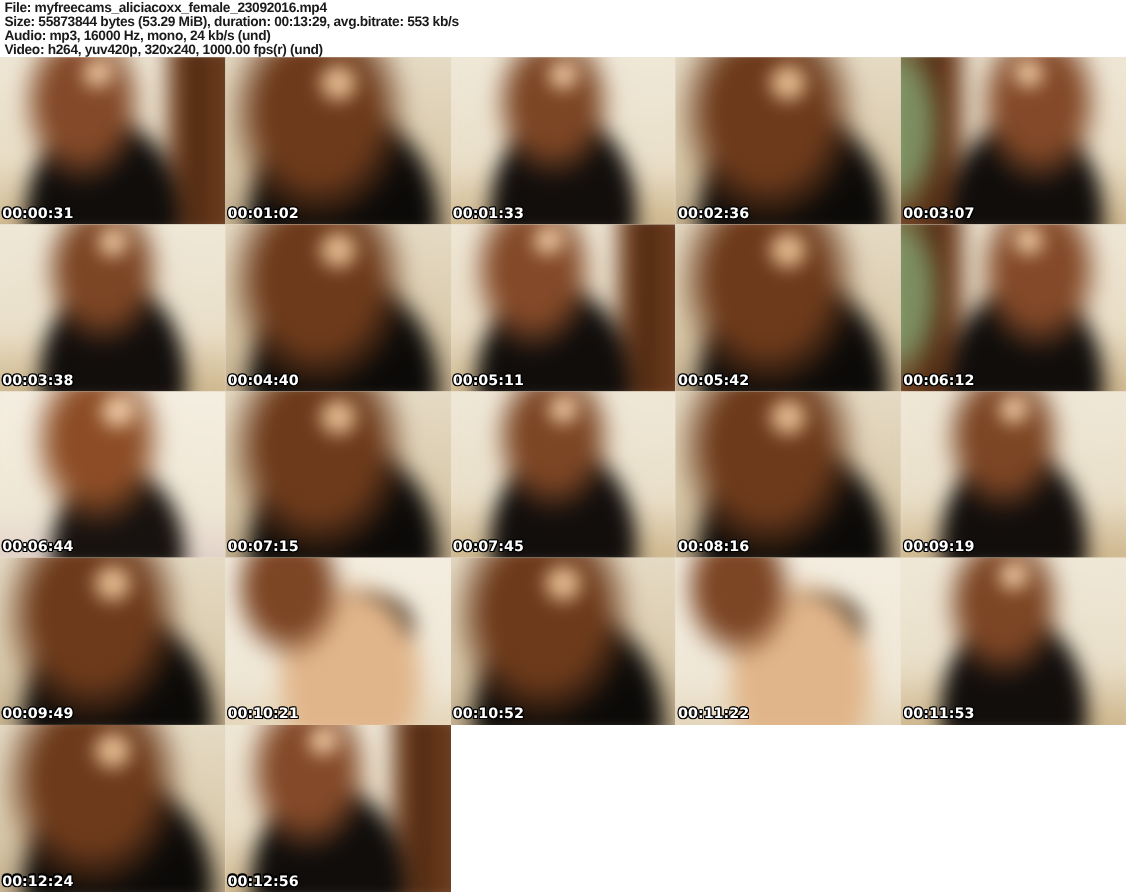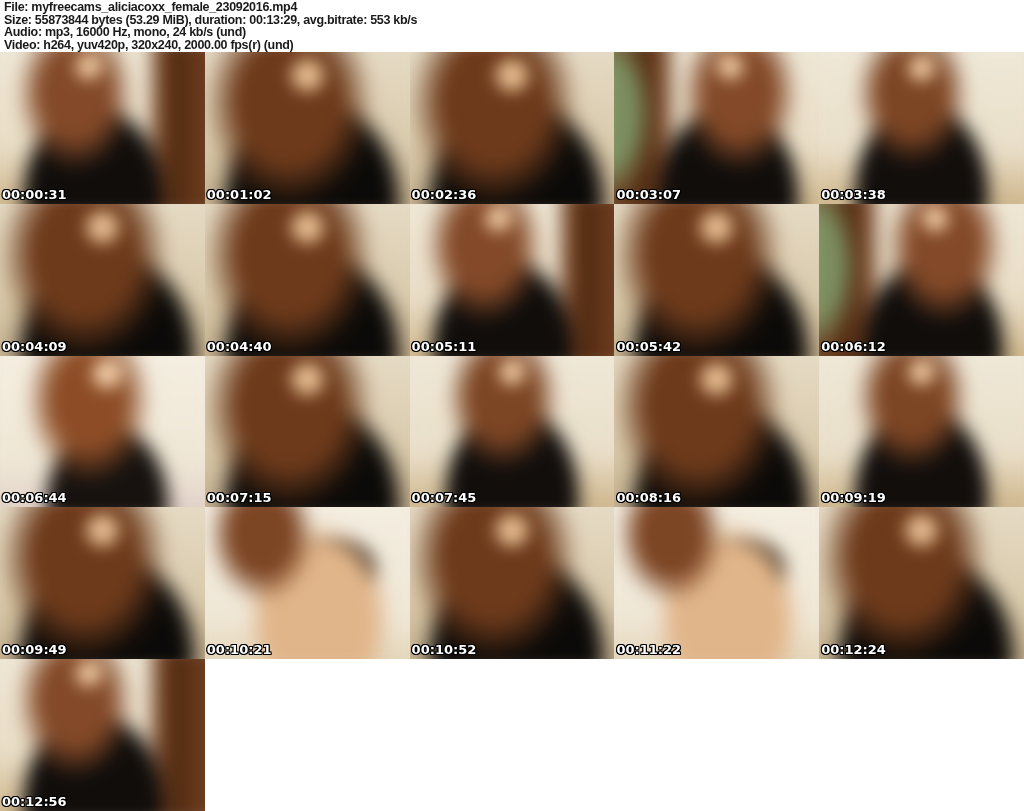--- a/index.html
+++ b/index.html
@@ -112,50 +112,50 @@
 </style>
 </head>
 <body>
 
 <div id="sheet">
 
   <div class="meta-header">
     <div class="meta-line">File: myfreecams_aliciacoxx_female_23092016.mp4</div>
     <div class="meta-line">Size: 55873844 bytes (53.29 MiB), duration: 00:13:29, avg.bitrate: 553 kb/s</div>
     <div class="meta-line">Audio: mp3, 16000 Hz, mono, 24 kb/s (und)</div>
-    <div class="meta-line">Video: h264, yuv420p, 320x240, 2000.00 fps(r) (und)</div>
+    <div class="meta-line">Video: h264, yuv420p, 320x240, 1000.00 fps(r) (und)</div>
   </div>
 
   <div class="grid">
       <div class="thumb v-wood-right">
     <div class="ph"></div>
     <span class="ts">00:00:31</span>
   </div>
       <div class="thumb v-dark">
     <div class="ph"></div>
     <span class="ts">00:01:02</span>
   </div>
+      <div class="thumb v-plain">
+    <div class="ph"></div>
+    <span class="ts">00:01:33</span>
+  </div>
       <div class="thumb v-dark">
     <div class="ph"></div>
     <span class="ts">00:02:36</span>
   </div>
       <div class="thumb v-wood-left">
     <div class="ph"></div>
     <span class="ts">00:03:07</span>
   </div>
       <div class="thumb v-plain">
     <div class="ph"></div>
     <span class="ts">00:03:38</span>
   </div>
       <div class="thumb v-dark">
     <div class="ph"></div>
-    <span class="ts">00:04:09</span>
-  </div>
-      <div class="thumb v-dark">
-    <div class="ph"></div>
     <span class="ts">00:04:40</span>
   </div>
       <div class="thumb v-wood-right">
     <div class="ph"></div>
     <span class="ts">00:05:11</span>
   </div>
       <div class="thumb v-dark">
     <div class="ph"></div>
     <span class="ts">00:05:42</span>
   </div>
@@ -192,20 +192,24 @@
     <span class="ts">00:10:21</span>
   </div>
       <div class="thumb v-dark">
     <div class="ph"></div>
     <span class="ts">00:10:52</span>
   </div>
       <div class="thumb v-skin">
     <div class="ph"></div>
     <span class="ts">00:11:22</span>
   </div>
+      <div class="thumb v-plain">
+    <div class="ph"></div>
+    <span class="ts">00:11:53</span>
+  </div>
       <div class="thumb v-dark">
     <div class="ph"></div>
     <span class="ts">00:12:24</span>
   </div>
       <div class="thumb v-wood-right">
     <div class="ph"></div>
     <span class="ts">00:12:56</span>
   </div>
     </div>
 

